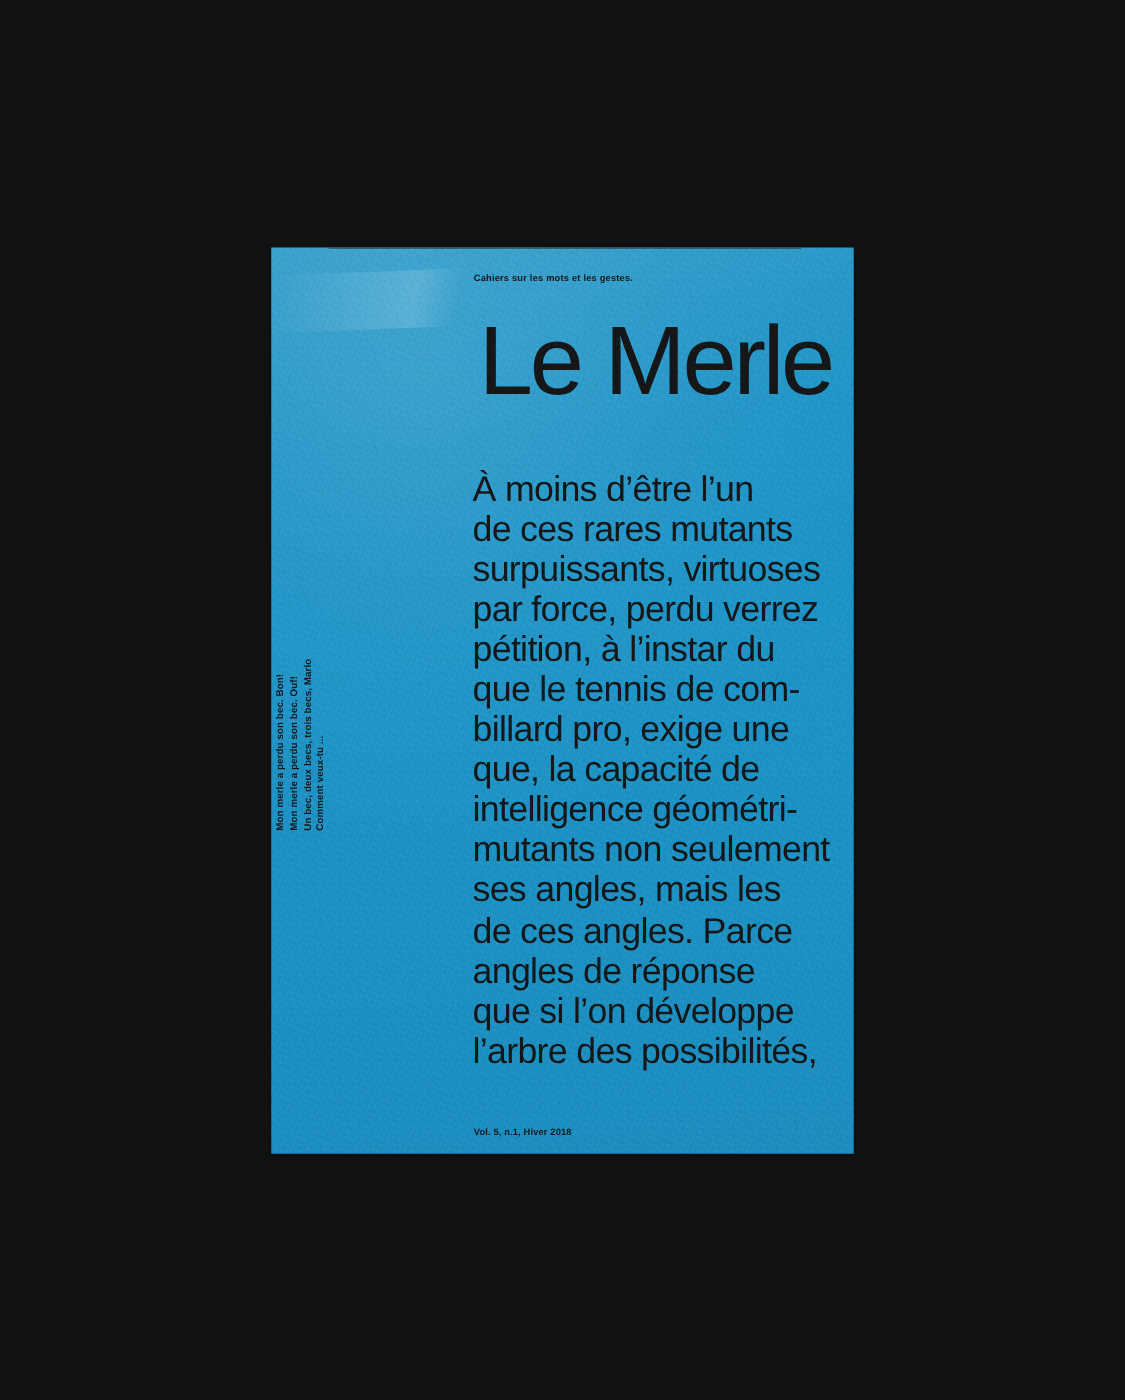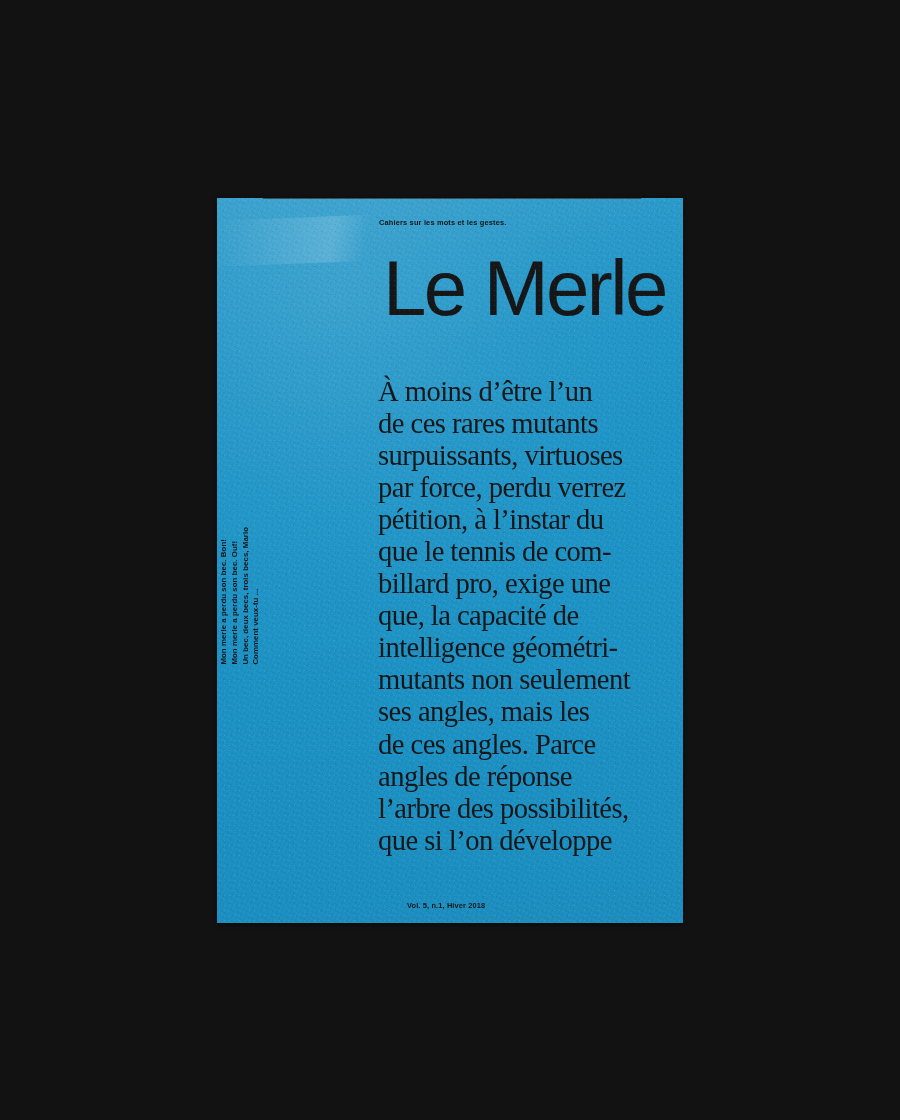--- a/index.html
+++ b/index.html
@@ -163,21 +163,20 @@
   #body-text {
     position: absolute;
     left: 161px;
     top: 178px;
     width: 300px;
     margin: 0;
     font-size: 28.6px;
     line-height: 32.05px;
     font-weight: 400;
     letter-spacing: -0.55px;
-    font-family: Liberation Serif, serif;
   }
   #body-text .ln { display: block; white-space: nowrap; }
 
   #refrain {
     position: absolute;
     left: -121px;
     top: 300px;
     width: 290px;
     transform: rotate(-90deg);
     transform-origin: 50% 50%;
@@ -190,21 +189,20 @@
   #refrain .ln { display: block; white-space: nowrap; }
 
   #colophon {
     position: absolute;
     left: 162px;
     top: 703px;
     font-size: 7.4px;
     font-weight: 700;
     letter-spacing: 0.14px;
     white-space: nowrap;
-    margin-left: 28px;
   }
 </style>
 </head>
 <body style="background: rgb(18, 18, 18);">
 
 <div id="stage" style="background: rgb(18, 18, 18);">
 
   <div id="cover">
 
     <div id="page-edge"></div>
@@ -221,22 +219,22 @@
       <span class="ln">par force, perdu verrez</span>
       <span class="ln">pétition, à l’instar du</span>
       <span class="ln">que le tennis de com-</span>
       <span class="ln">billard pro, exige une</span>
       <span class="ln">que, la capacité de</span>
       <span class="ln">intelligence géométri-</span>
       <span class="ln">mutants non seulement</span>
       <span class="ln">ses angles, mais les</span>
       <span class="ln">de ces angles. Parce</span>
       <span class="ln">angles de réponse</span>
+      <span class="ln">que si l’on développe</span>
       <span class="ln">l’arbre des possibilités,</span>
-      <span class="ln">que si l’on développe</span>
     </div>
 
     <div id="refrain" class="ink">
       <span class="ln">Mon merle a perdu son bec. Bon!</span>
       <span class="ln">Mon merle a perdu son bec. Ouf!</span>
       <span class="ln">Un bec, deux becs, trois becs, Marlo</span>
       <span class="ln">Comment veux-tu ...</span>
     </div>
 
     <div id="colophon" class="ink">Vol. 5, n.1, Hiver 2018</div>

